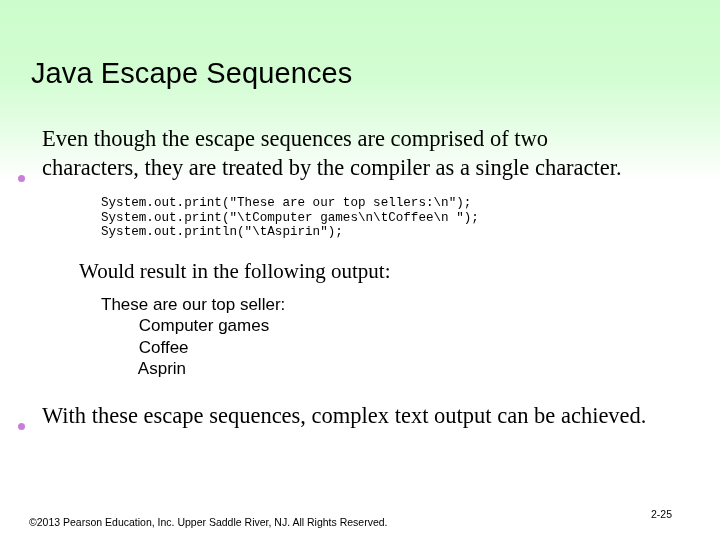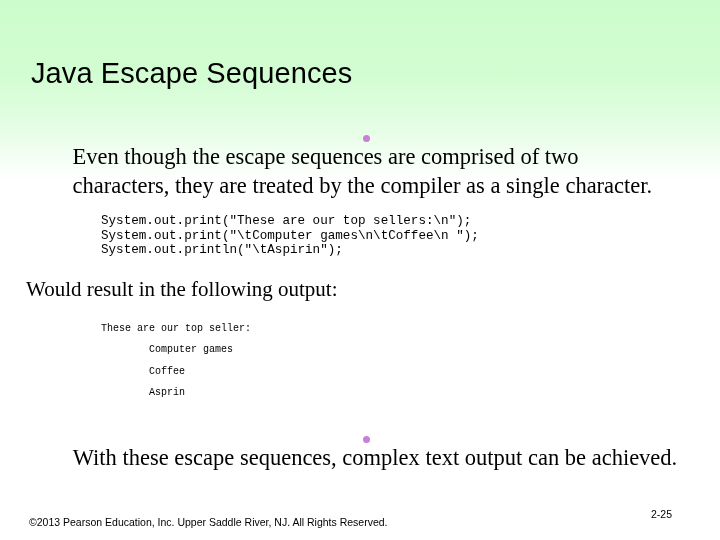--- a/index.html
+++ b/index.html
@@ -38,23 +38,22 @@
   
   #body-content {
     position: absolute;
     left: 0;
     top: 124px;
     width: 720px;
   }
 
   .bullet-row {
     display: flex;
-    align-items: center;
-    padding-left: 30px;
-    flex-direction: column;
+    align-items: flex-end;
+    padding-left: 18px;
   }
   .bullet-marker {
     flex: 0 0 auto;
     width: 7px;
     height: 7px;
     border-radius: 50%;
     background: #c87fd8;
     margin-top: 11px;
     margin-right: 17px;
   }
@@ -77,33 +76,33 @@
     margin-left: 101px;
     margin-top: 14px;
   }
 
   
   .sub-line {
     font-family: "Liberation Serif", serif;
     font-size: 21px;
     line-height: 26px;
     color: #000000;
-    margin-left: 26px;
+    margin-left: 79px;
     margin-top: 18px;
   }
 
   
   .output-block {
-    font-family: Liberation Mono, monospace;
-    font-size: 10px;
+    font-family: Liberation Sans, sans-serif;
+    font-size: 17px;
     line-height: 21.5px;
     color: #000000;
     white-space: pre;
     margin-left: 101px;
-    margin-top: 16px;
+    margin-top: 10px;
   }
 
   .bullet-row.second {
     margin-top: 21px;
   }
 
   
   #footer {
     position: absolute;
     left: 0;

